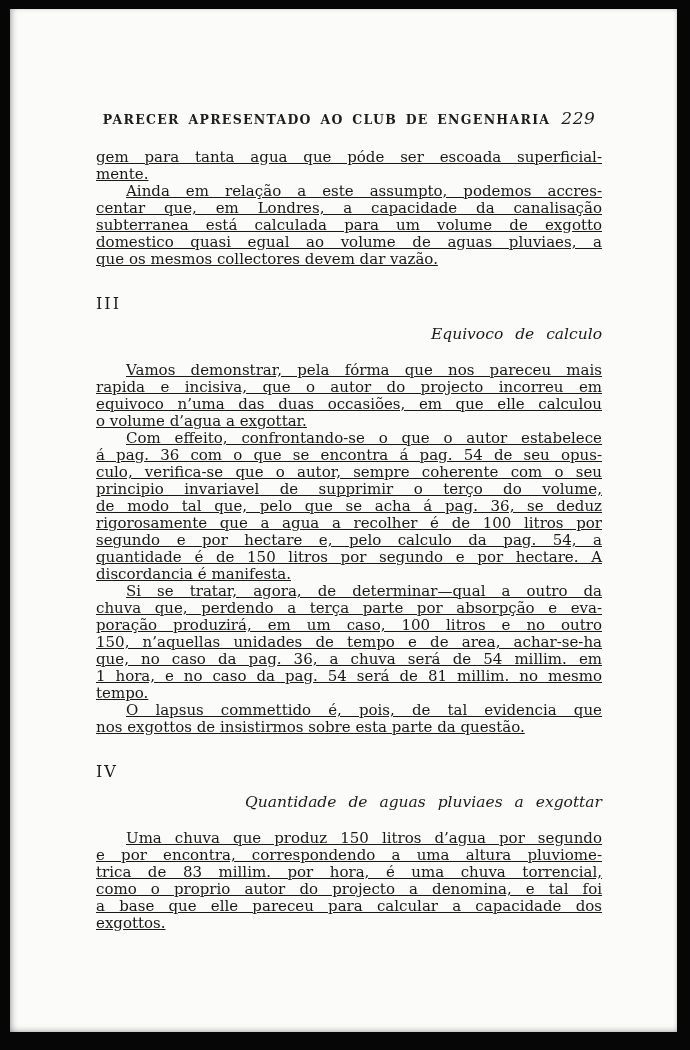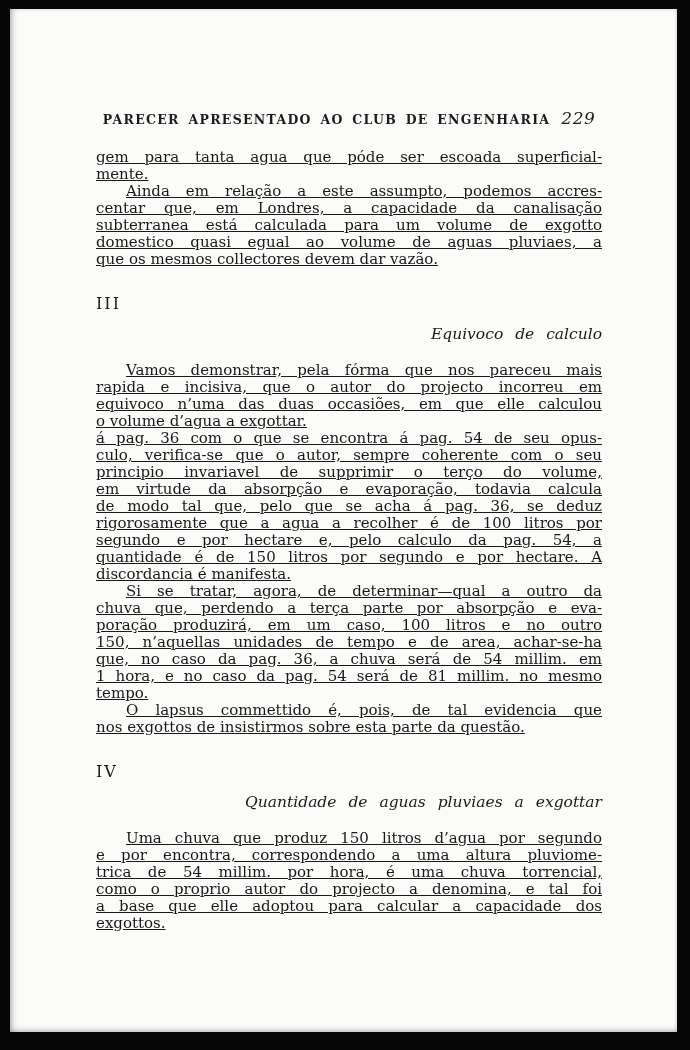--- a/index.html
+++ b/index.html
@@ -110,24 +110,24 @@
         </div>
         <div class="section-number">III</div>
         <div class="section-title">Equivoco de calculo</div>
         <div class="para">
           <div class="line first">Vamos demonstrar, pela fórma que nos pareceu mais</div>
           <div class="line">rapida e incisiva, que o autor do projecto incorreu em</div>
           <div class="line">equivoco n’uma das duas occasiões, em que elle calculou</div>
           <div class="line last">o volume d’agua a exgottar.</div>
         </div>
         <div class="para">
+          <div class="line first">Com effeito, confrontando-se o que o autor estabelece</div>
           <div class="line">á pag. 36 com o que se encontra á pag. 54 de seu opus-</div>
           <div class="line">culo, verifica-se que o autor, sempre coherente com o seu</div>
           <div class="line">principio invariavel de supprimir o terço do volume,</div>
-          <div class="line">em virtude da absorpção e evaporação, todavia calcula</div>
           <div class="line">de modo tal que, pelo que se acha á pag. 36, se deduz</div>
           <div class="line">rigorosamente que a agua a recolher é de 100 litros por</div>
           <div class="line">segundo e por hectare e, pelo calculo da pag. 54, a</div>
           <div class="line">quantidade é de 150 litros por segundo e por hectare. A</div>
           <div class="line last">discordancia é manifesta.</div>
         </div>
         <div class="para">
           <div class="line first">Si se tratar, agora, de determinar—qual a outro da</div>
           <div class="line">chuva que, perdendo a terça parte por absorpção e eva-</div>
           <div class="line">poração produzirá, em um caso, 100 litros e no outro</div>
@@ -138,20 +138,20 @@
         </div>
         <div class="para">
           <div class="line first">O lapsus commettido é, pois, de tal evidencia que</div>
           <div class="line last">nos exgottos de insistirmos sobre esta parte da questão.</div>
         </div>
         <div class="section-number">IV</div>
         <div class="section-title">Quantidade de aguas pluviaes a exgottar</div>
         <div class="para">
           <div class="line first">Uma chuva que produz 150 litros d’agua por segundo</div>
           <div class="line">e por encontra, correspondendo a uma altura pluviome-</div>
-          <div class="line">trica de 54 millim. por hora, é uma chuva torrencial,</div>
+          <div class="line">trica de 83 millim. por hora, é uma chuva torrencial,</div>
           <div class="line">como o proprio autor do projecto a denomina, e tal foi</div>
-          <div class="line">a base que elle adoptou para calcular a capacidade dos</div>
+          <div class="line">a base que elle pareceu para calcular a capacidade dos</div>
           <div class="line last">exgottos.</div>
         </div>
       </div>
   </div>
 </div>
 
 </body></html>

